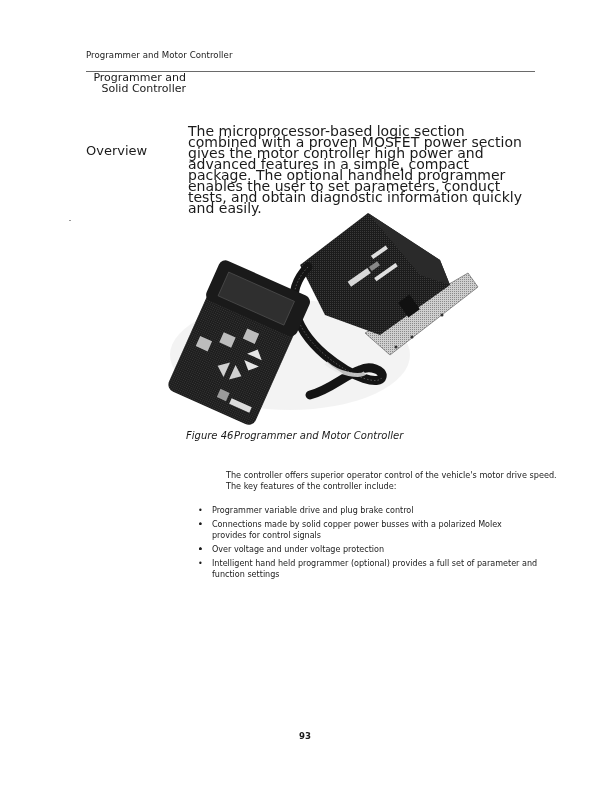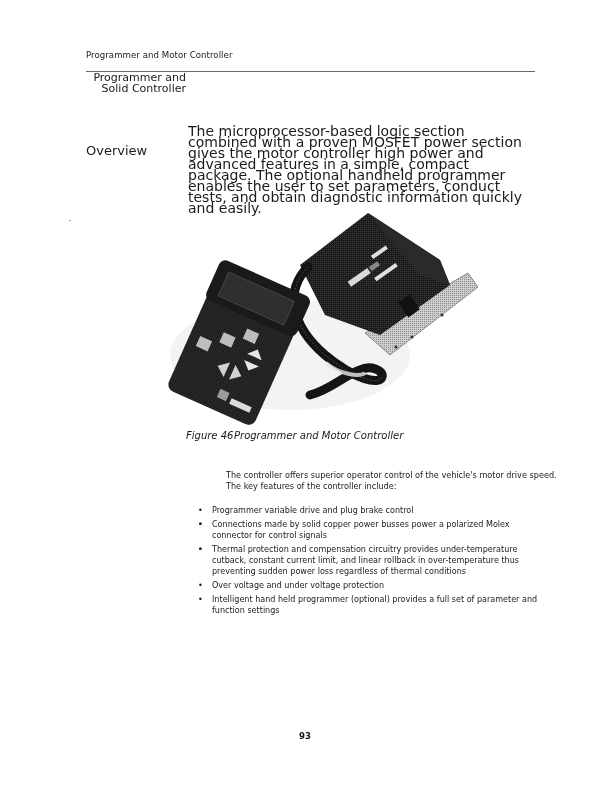--- a/index.html
+++ b/index.html
@@ -186,20 +186,20 @@
 
 <div class="figure-caption">
   <span class="num">Figure 46</span><span>Programmer and Motor Controller</span>
 </div>
 
 <div class="intro">The controller offers superior operator control of the vehicle's motor drive speed. The key features of the controller include:</div>
 
 <ul class="features">
   <li><span class="bullet">•</span><span>Programmer variable drive and plug brake control</span></li>
   <li><span class="bullet">•</span></li>
-  <li><span class="bullet">•</span><span>Connections made by solid copper power busses power a polarized Molex connector for control signals</span></li>
+  <li><span class="bullet">•</span><span>Connections made by solid copper power busses with a polarized Molex provides for control signals</span></li>
   <li><span class="bullet">•</span></li>
-  <li><span class="bullet">•</span><span>Thermal protection and compensation circuitry provides under-temperature cutback, constant current limit, and linear rollback in over-temperature thus preventing sudden power loss regardless of thermal conditions</span></li>
+  <li><span class="bullet">•</span></li>
   <li><span class="bullet">•</span><span>Over voltage and under voltage protection</span></li>
   <li><span class="bullet">•</span><span>Intelligent hand held programmer (optional) provides a full set of parameter and function settings</span></li>
 </ul>
 
 <div class="page-number">93</div>
 
 </body></html>

